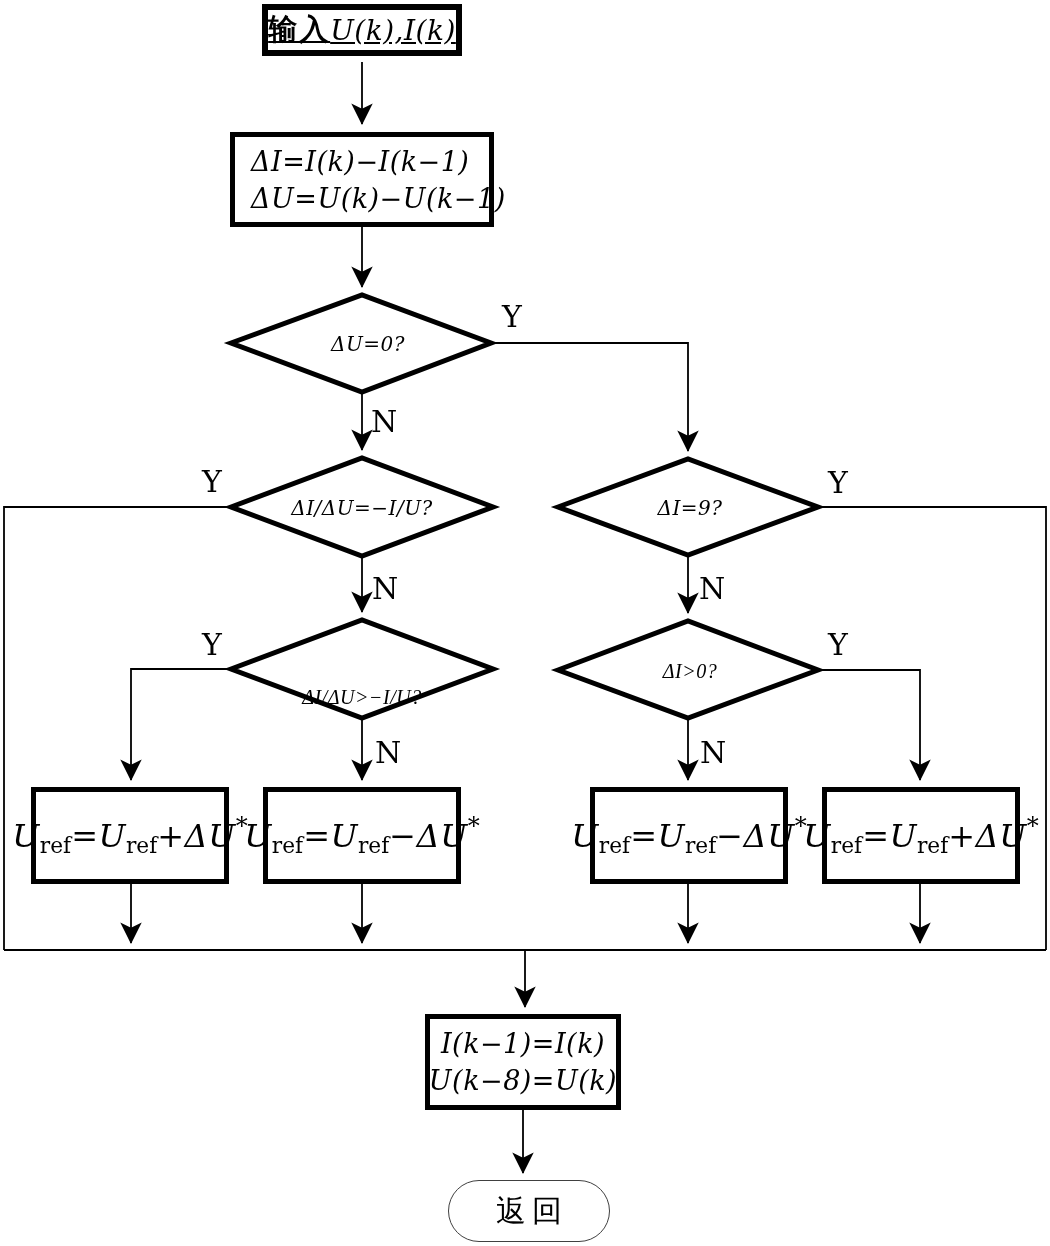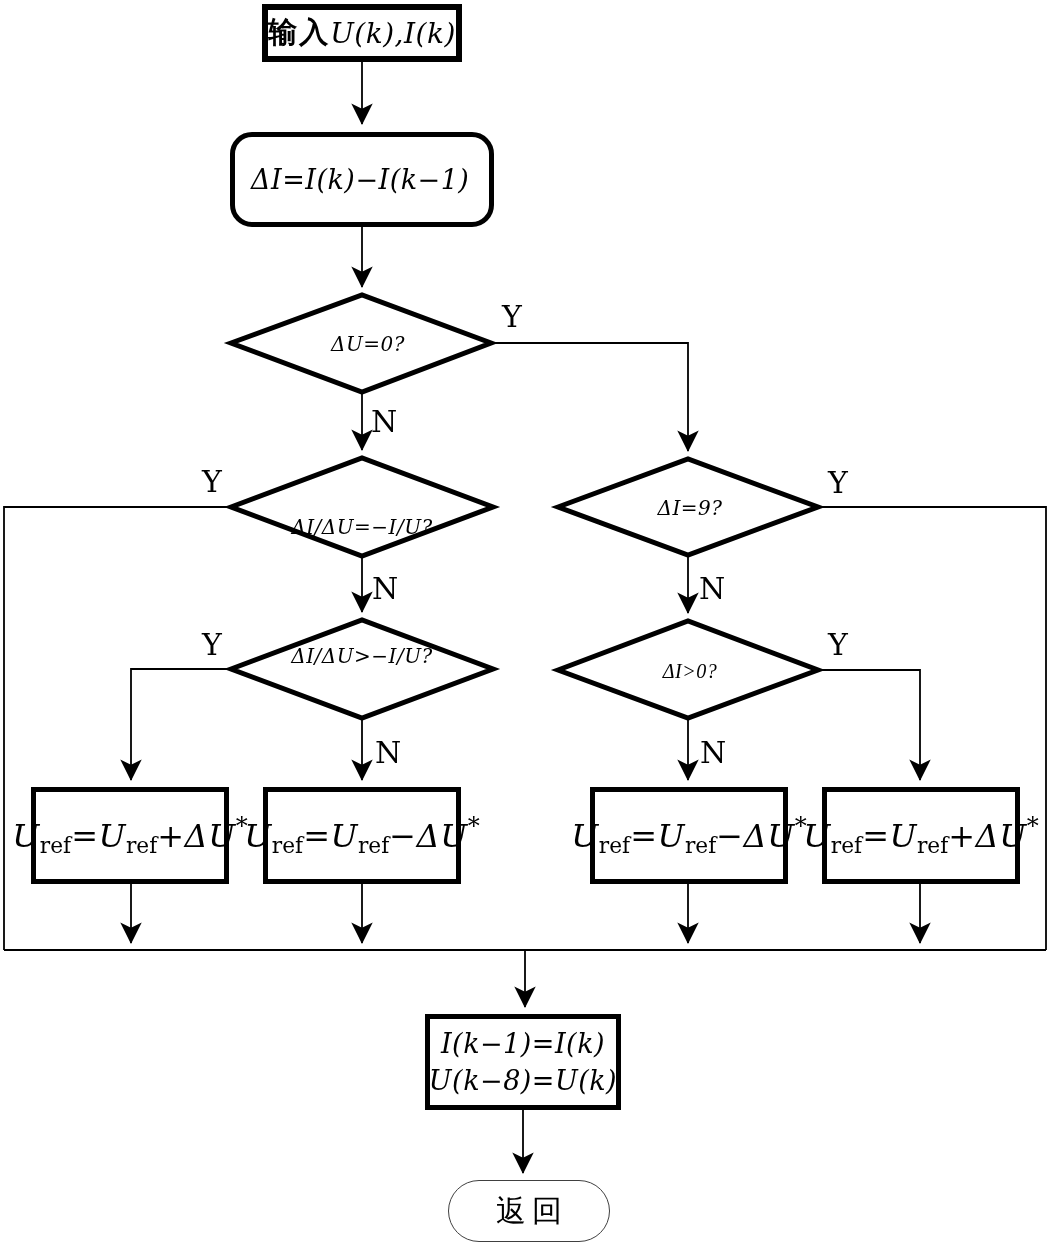--- a/index.html
+++ b/index.html
@@ -69,33 +69,34 @@
 
     <g stroke="#000" stroke-width="5" fill="#fff" stroke-linejoin="miter" stroke-miterlimit="12">
       <polygon points="231,343 362,295 491,343 362,392"></polygon>
       <polygon points="231,507 362,458 493,507 362,556"></polygon>
       <polygon points="558,507 688,459 818,507 688,555"></polygon>
       <polygon points="231,669 362,620 493,669 362,718"></polygon>
       <polygon points="558,670 688,621 818,670 688,718"></polygon>
     </g>
   </svg>
 
-  <div class="node rect start" style="left:262px;top:4px;width:200px;height:58px;">
+  <div class="node rect start" style="left:262px;top:4px;width:200px;height:52px;text-decoration:underline;">
     <span class="cjk">输入</span>
       <span class="formula">U(k),I(k)</span>
   </div>
 
-  <div class="node rect two-line" style="left:230px;top:132px;width:264px;height:95px;border-radius:22px;">
+  <div class="node rect two-line" style="left:230px;top:132px;width:264px;height:95px;">
     <span class="formula">ΔI=I(k)−I(k−1)</span>
+    <span class="formula">ΔU=U(k)−U(k−1)</span>
   </div>
 
   <div class="dlabel" style="left:368px;top:344px;">ΔU=0?</div>
-  <div class="dlabel" style="left:362px;top:527px;">ΔI/ΔU=−I/U?</div>
+  <div class="dlabel" style="left:362px;top:508px;">ΔI/ΔU=−I/U?</div>
   <div class="dlabel" style="left:690px;top:508px;">ΔI=9?</div>
-  <div class="dlabel" style="left:362px;top:656px;">ΔI/ΔU&gt;−I/U?</div>
+  <div class="dlabel" style="left:362px;top:697px;font-family:Liberation Serif, serif;">ΔI/ΔU&gt;−I/U?</div>
   <div class="dlabel" style="left:690px;top:671px;font-family:Liberation Serif, serif;">ΔI&gt;0?</div>
 
   <div class="branch" style="left:512px;top:316px;">Y</div>
   <div class="branch" style="left:384px;top:421px;">N</div>
   <div class="branch" style="left:212px;top:481px;">Y</div>
   <div class="branch" style="left:385px;top:588px;">N</div>
   <div class="branch" style="left:838px;top:482px;">Y</div>
   <div class="branch" style="left:712px;top:588px;">N</div>
   <div class="branch" style="left:212px;top:644px;">Y</div>
   <div class="branch" style="left:388px;top:752px;">N</div>

